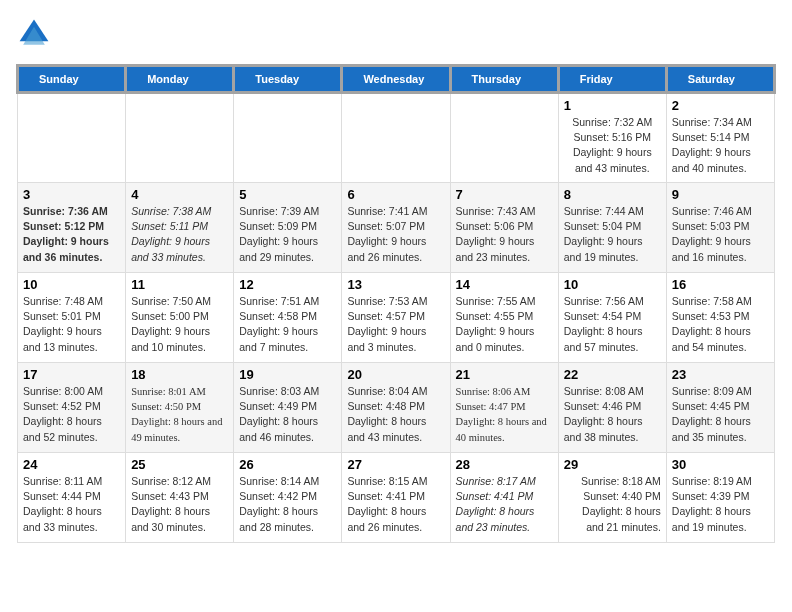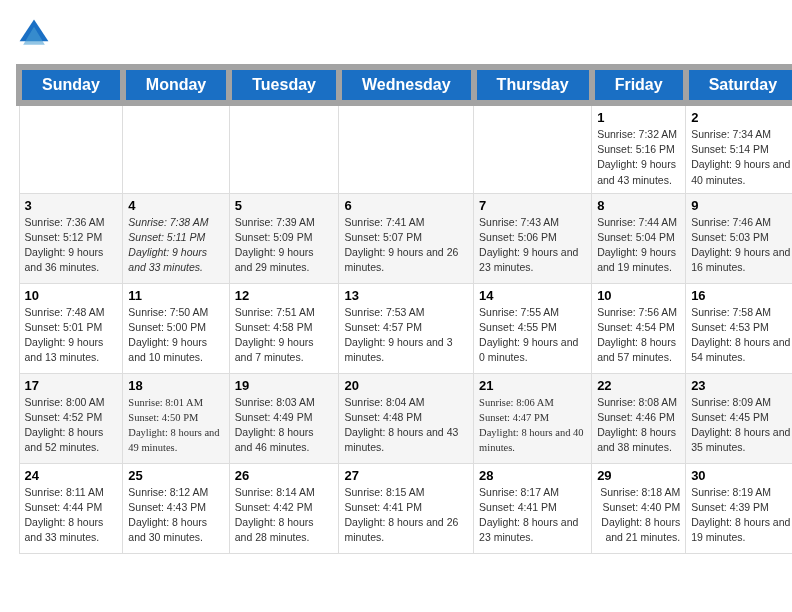--- a/index.html
+++ b/index.html
@@ -51,23 +51,23 @@
       border-collapse: collapse;
       font-size: 11px;
     }
     thead tr {
       background: #1a6fc4;
       color: #fff;
     }
     thead th {
       padding: 6px 20px;
       text-align: left;
-      font-size: 16px;
+      font-size: 11px;
       font-weight: bold;
-      border: 6px solid #a3a3a3;
+      border: 3px solid #a3a3a3;
     }
     tbody tr {
       background: #fff;
     }
     tbody tr.alt {
       background: #f5f5f5;
     }
     td {
       vertical-align: top;
       border: 1px solid #ddd;
@@ -121,35 +121,35 @@
   </thead>
   <tbody id="calendar-body">
   <tr>
         <td class="empty"></td>
         <td class="empty"></td>
         <td class="empty"></td>
         <td class="empty"></td>
         <td class="empty"></td>
         <td>
           <div class="day-num">1</div>
-          <div class="day-info" style="white-space: pre-line;">Sunrise: 7:32 AM
+          <div class="day-info" style="white-space: pre-line; text-align: center;">Sunrise: 7:32 AM
 Sunset: 5:16 PM
 Daylight: 9 hours and 43 minutes.</div>
         </td>
         <td>
           <div class="day-num">2</div>
           <div class="day-info" style="white-space: pre-line;">Sunrise: 7:34 AM
 Sunset: 5:14 PM
 Daylight: 9 hours and 40 minutes.</div>
         </td>
       </tr>
       <tr class="alt">
         <td>
           <div class="day-num">3</div>
-          <div class="day-info" style="white-space: pre-line;">Sunrise: 7:36 AM
+          <div class="day-info" style="white-space: pre-line; font-weight: bold;">Sunrise: 7:36 AM
 Sunset: 5:12 PM
 Daylight: 9 hours and 36 minutes.</div>
         </td>
         <td>
           <div class="day-num">4</div>
           <div class="day-info" style="white-space: pre-line; font-style: italic;">Sunrise: 7:38 AM
 Sunset: 5:11 PM
 Daylight: 9 hours and 33 minutes.</div>
         </td>
         <td>
@@ -291,21 +291,21 @@
 Daylight: 8 hours and 28 minutes.</div>
         </td>
         <td>
           <div class="day-num">27</div>
           <div class="day-info" style="white-space: pre-line;">Sunrise: 8:15 AM
 Sunset: 4:41 PM
 Daylight: 8 hours and 26 minutes.</div>
         </td>
         <td>
           <div class="day-num">28</div>
-          <div class="day-info" style="white-space: pre-line;">Sunrise: 8:17 AM
+          <div class="day-info" style="white-space: pre-line; font-style: italic;">Sunrise: 8:17 AM
 Sunset: 4:41 PM
 Daylight: 8 hours and 23 minutes.</div>
         </td>
         <td>
           <div class="day-num">29</div>
           <div class="day-info" style="white-space: pre-line; text-align: right;">Sunrise: 8:18 AM
 Sunset: 4:40 PM
 Daylight: 8 hours and 21 minutes.</div>
         </td>
         <td>

